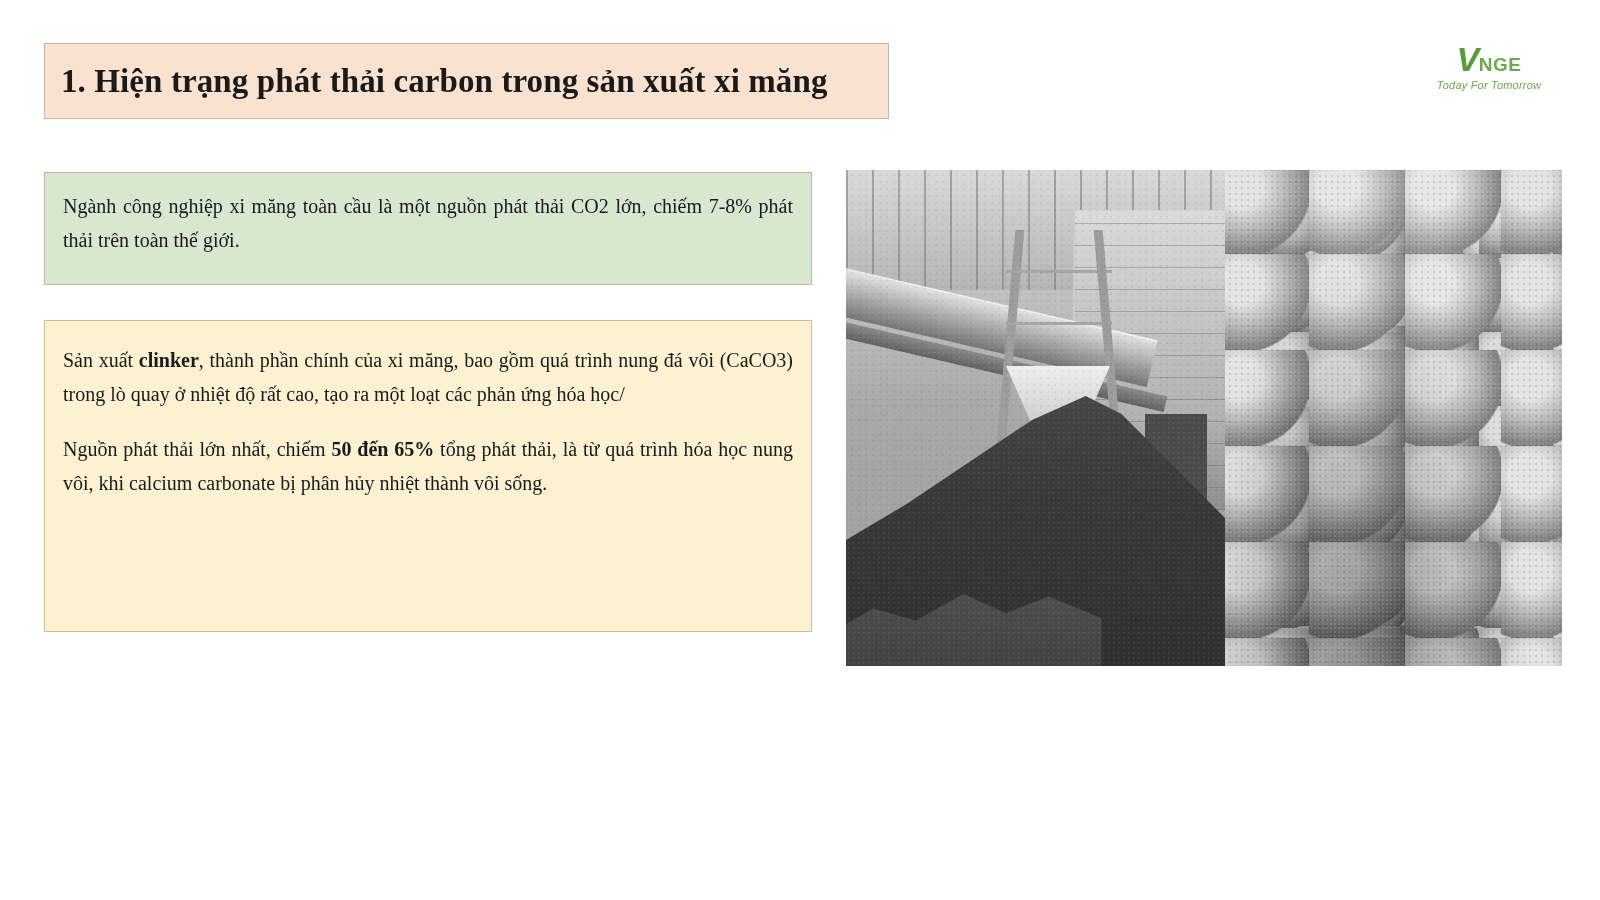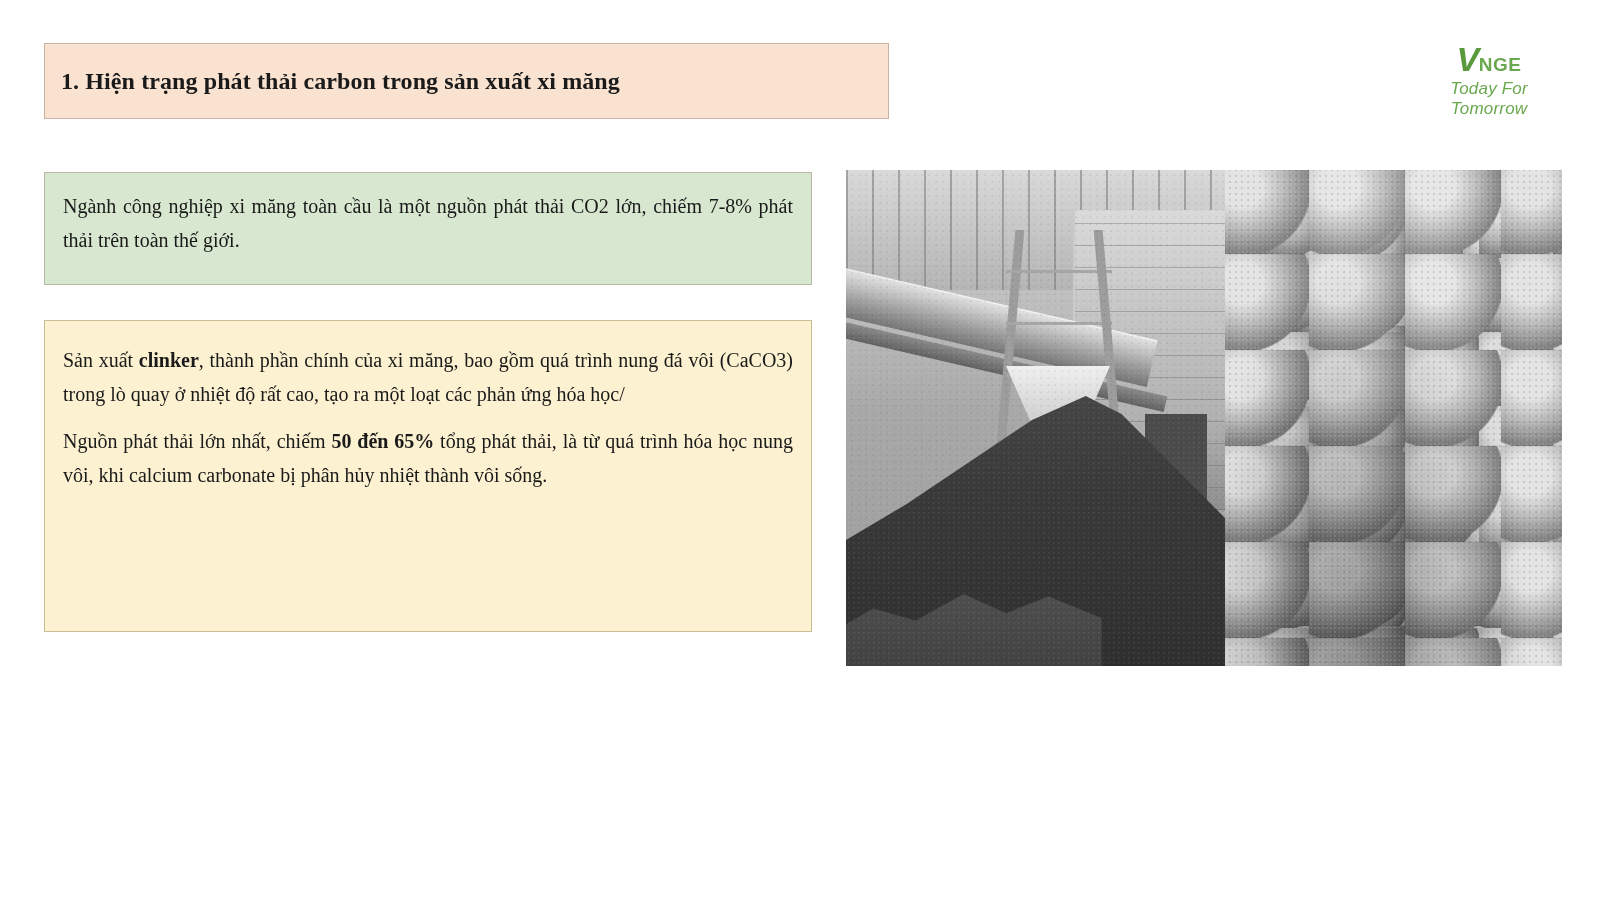--- a/index.html
+++ b/index.html
@@ -46,21 +46,21 @@
     font-style: italic;
   }
   .logo-mark .nge {
     font-size: 19px;
     font-weight: 700;
     letter-spacing: 0.5px;
   }
   .logo-tag {
     margin-top: 3px;
     font-family: "Liberation Sans", sans-serif;
-    font-size: 17px;
+    font-size: 11px;
     font-style: italic;
     color: #6aa84f;
     letter-spacing: 0.2px;
   }
 
   
   .title-box {
     position: absolute;
     left: 44px;
     top: 43px;
@@ -69,41 +69,41 @@
     background: #fae2d1;
     border: 1px solid #c8b3a5;
     box-sizing: border-box;
     display: flex;
     align-items: center;
   }
   .title-text {
     padding-left: 16px;
     font-family: "Liberation Serif", serif;
     font-weight: 700;
-    font-size: 24px;
+    font-size: 33px;
     color: #1a1a1a;
     letter-spacing: 0.1px;
   }
 
   
   .box {
     position: absolute;
     box-sizing: border-box;
     border: 1px solid #b9b9a5;
   }
   .box p {
     margin: 0;
     text-align: justify;
     text-justify: inter-word;
     font-size: 20px;
     line-height: 1.72;
     color: #1a1a1a;
   }
   .box p + p {
-    margin-top: 12px;
+    margin-top: 20px;
   }
 
   #box-green {
     left: 44px;
     top: 172px;
     width: 768px;
     height: 113px;
     background: #d8e8d0;
     padding: 16px 18px 0 18px;
   }

